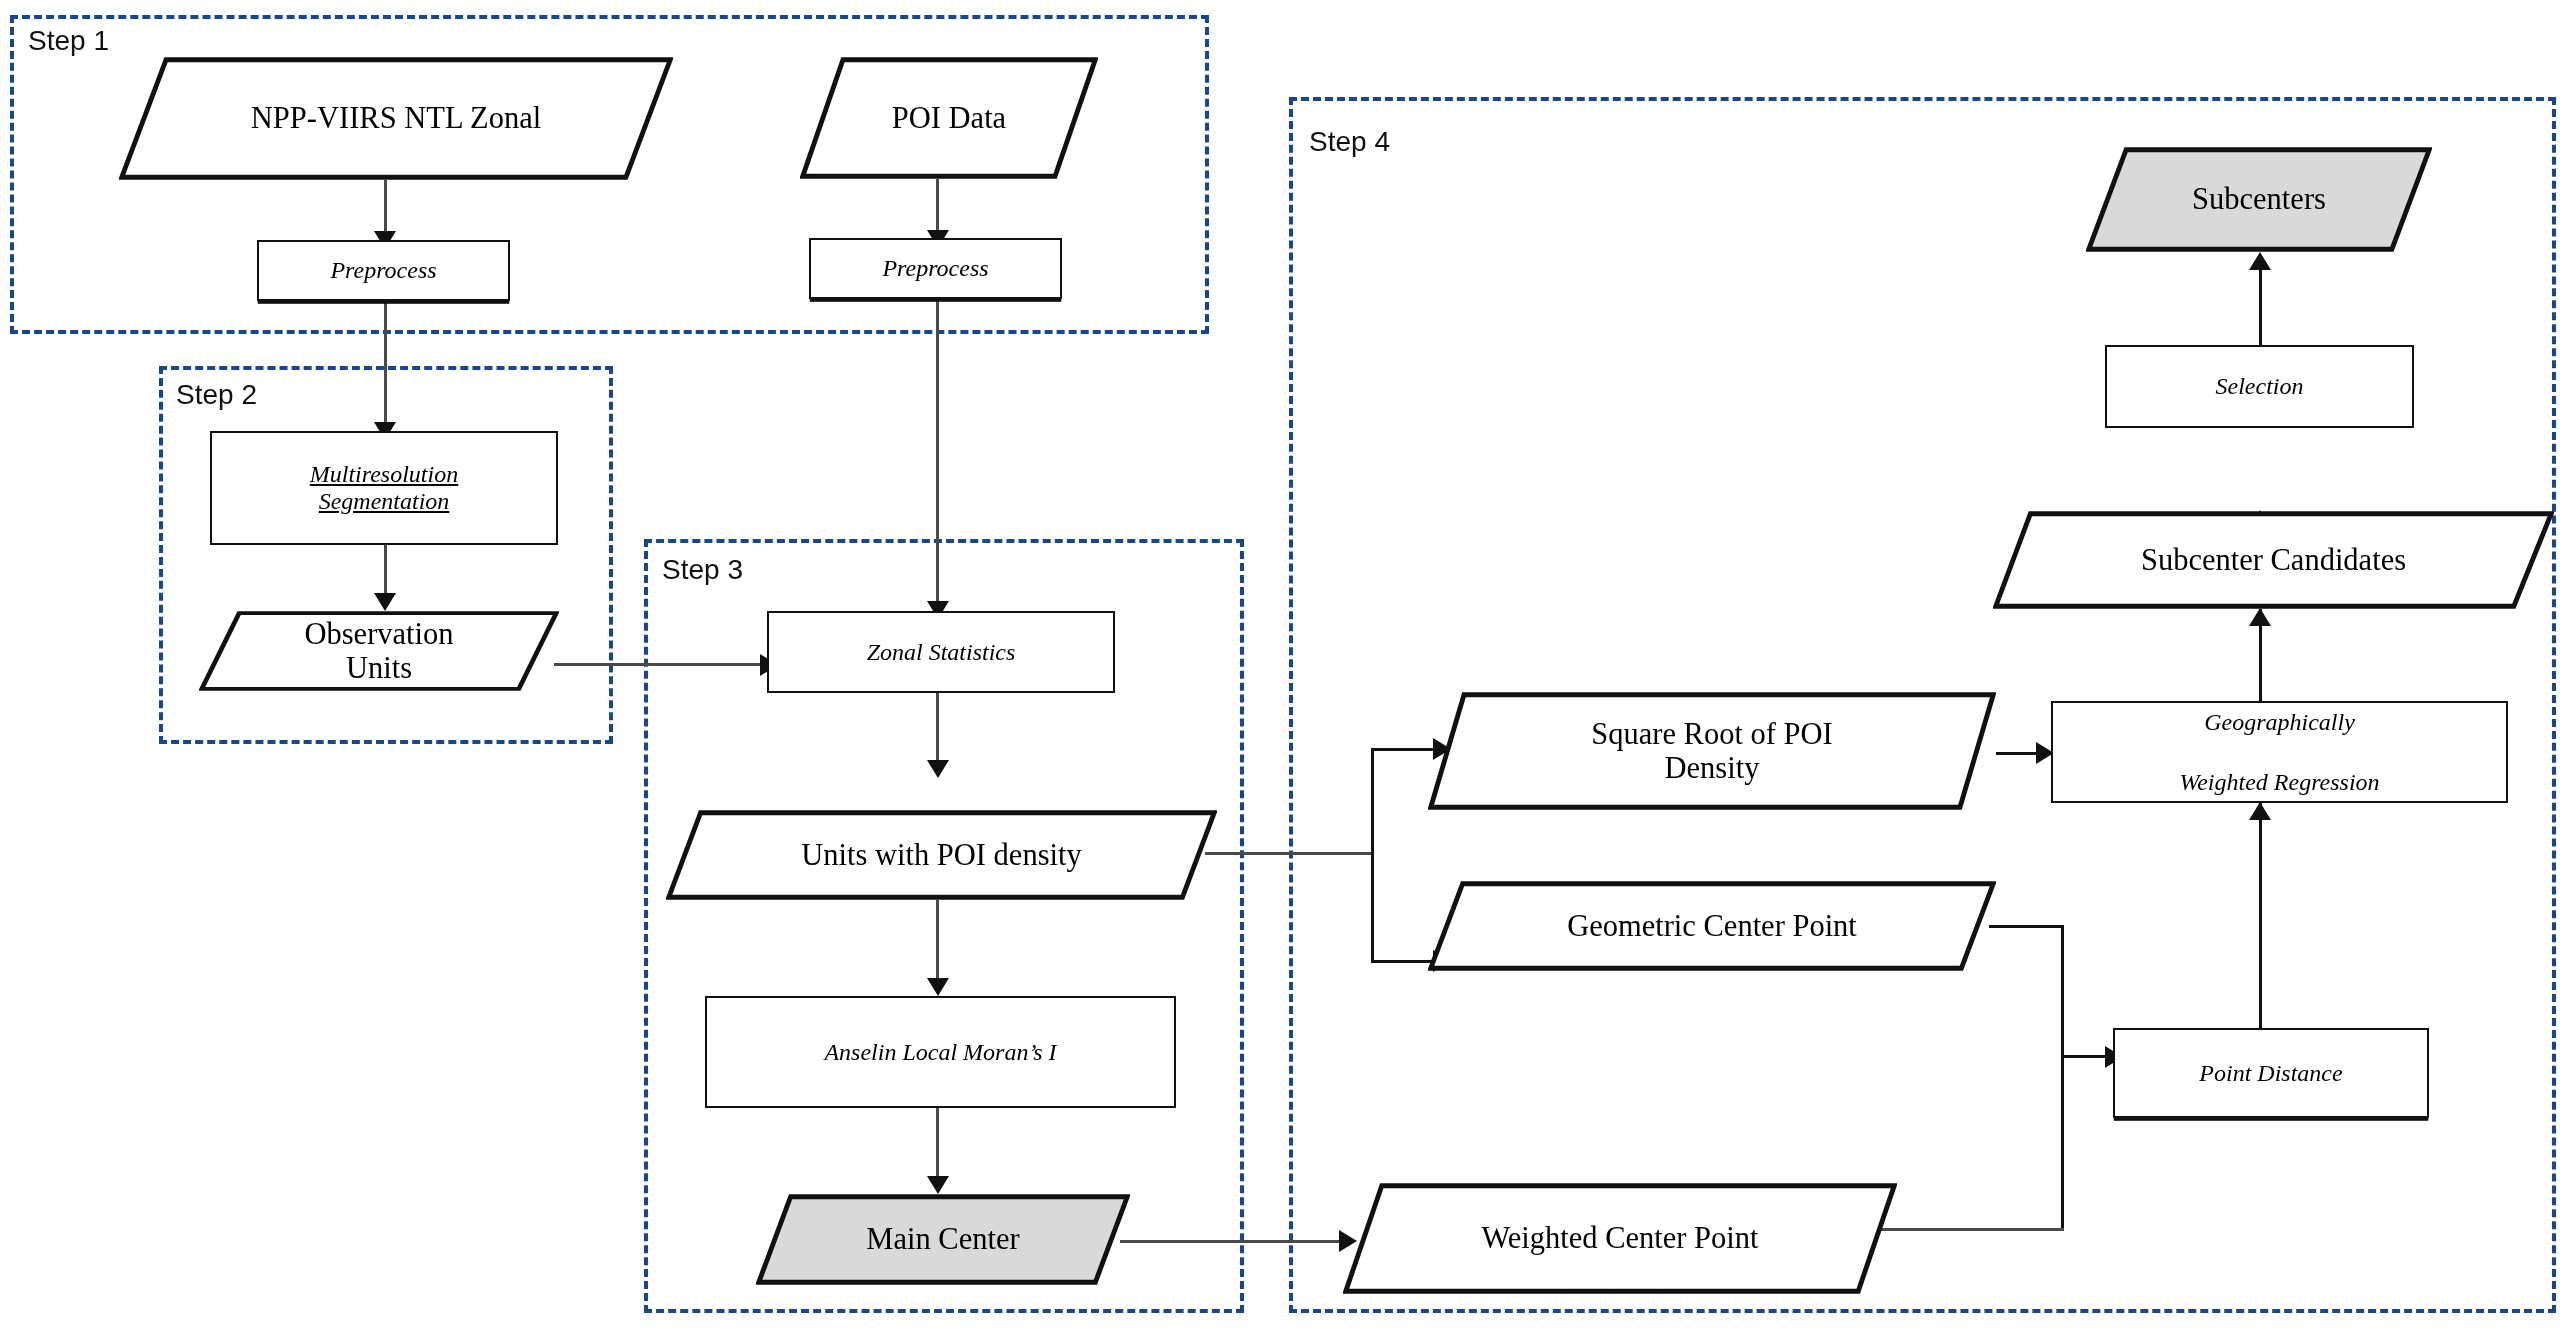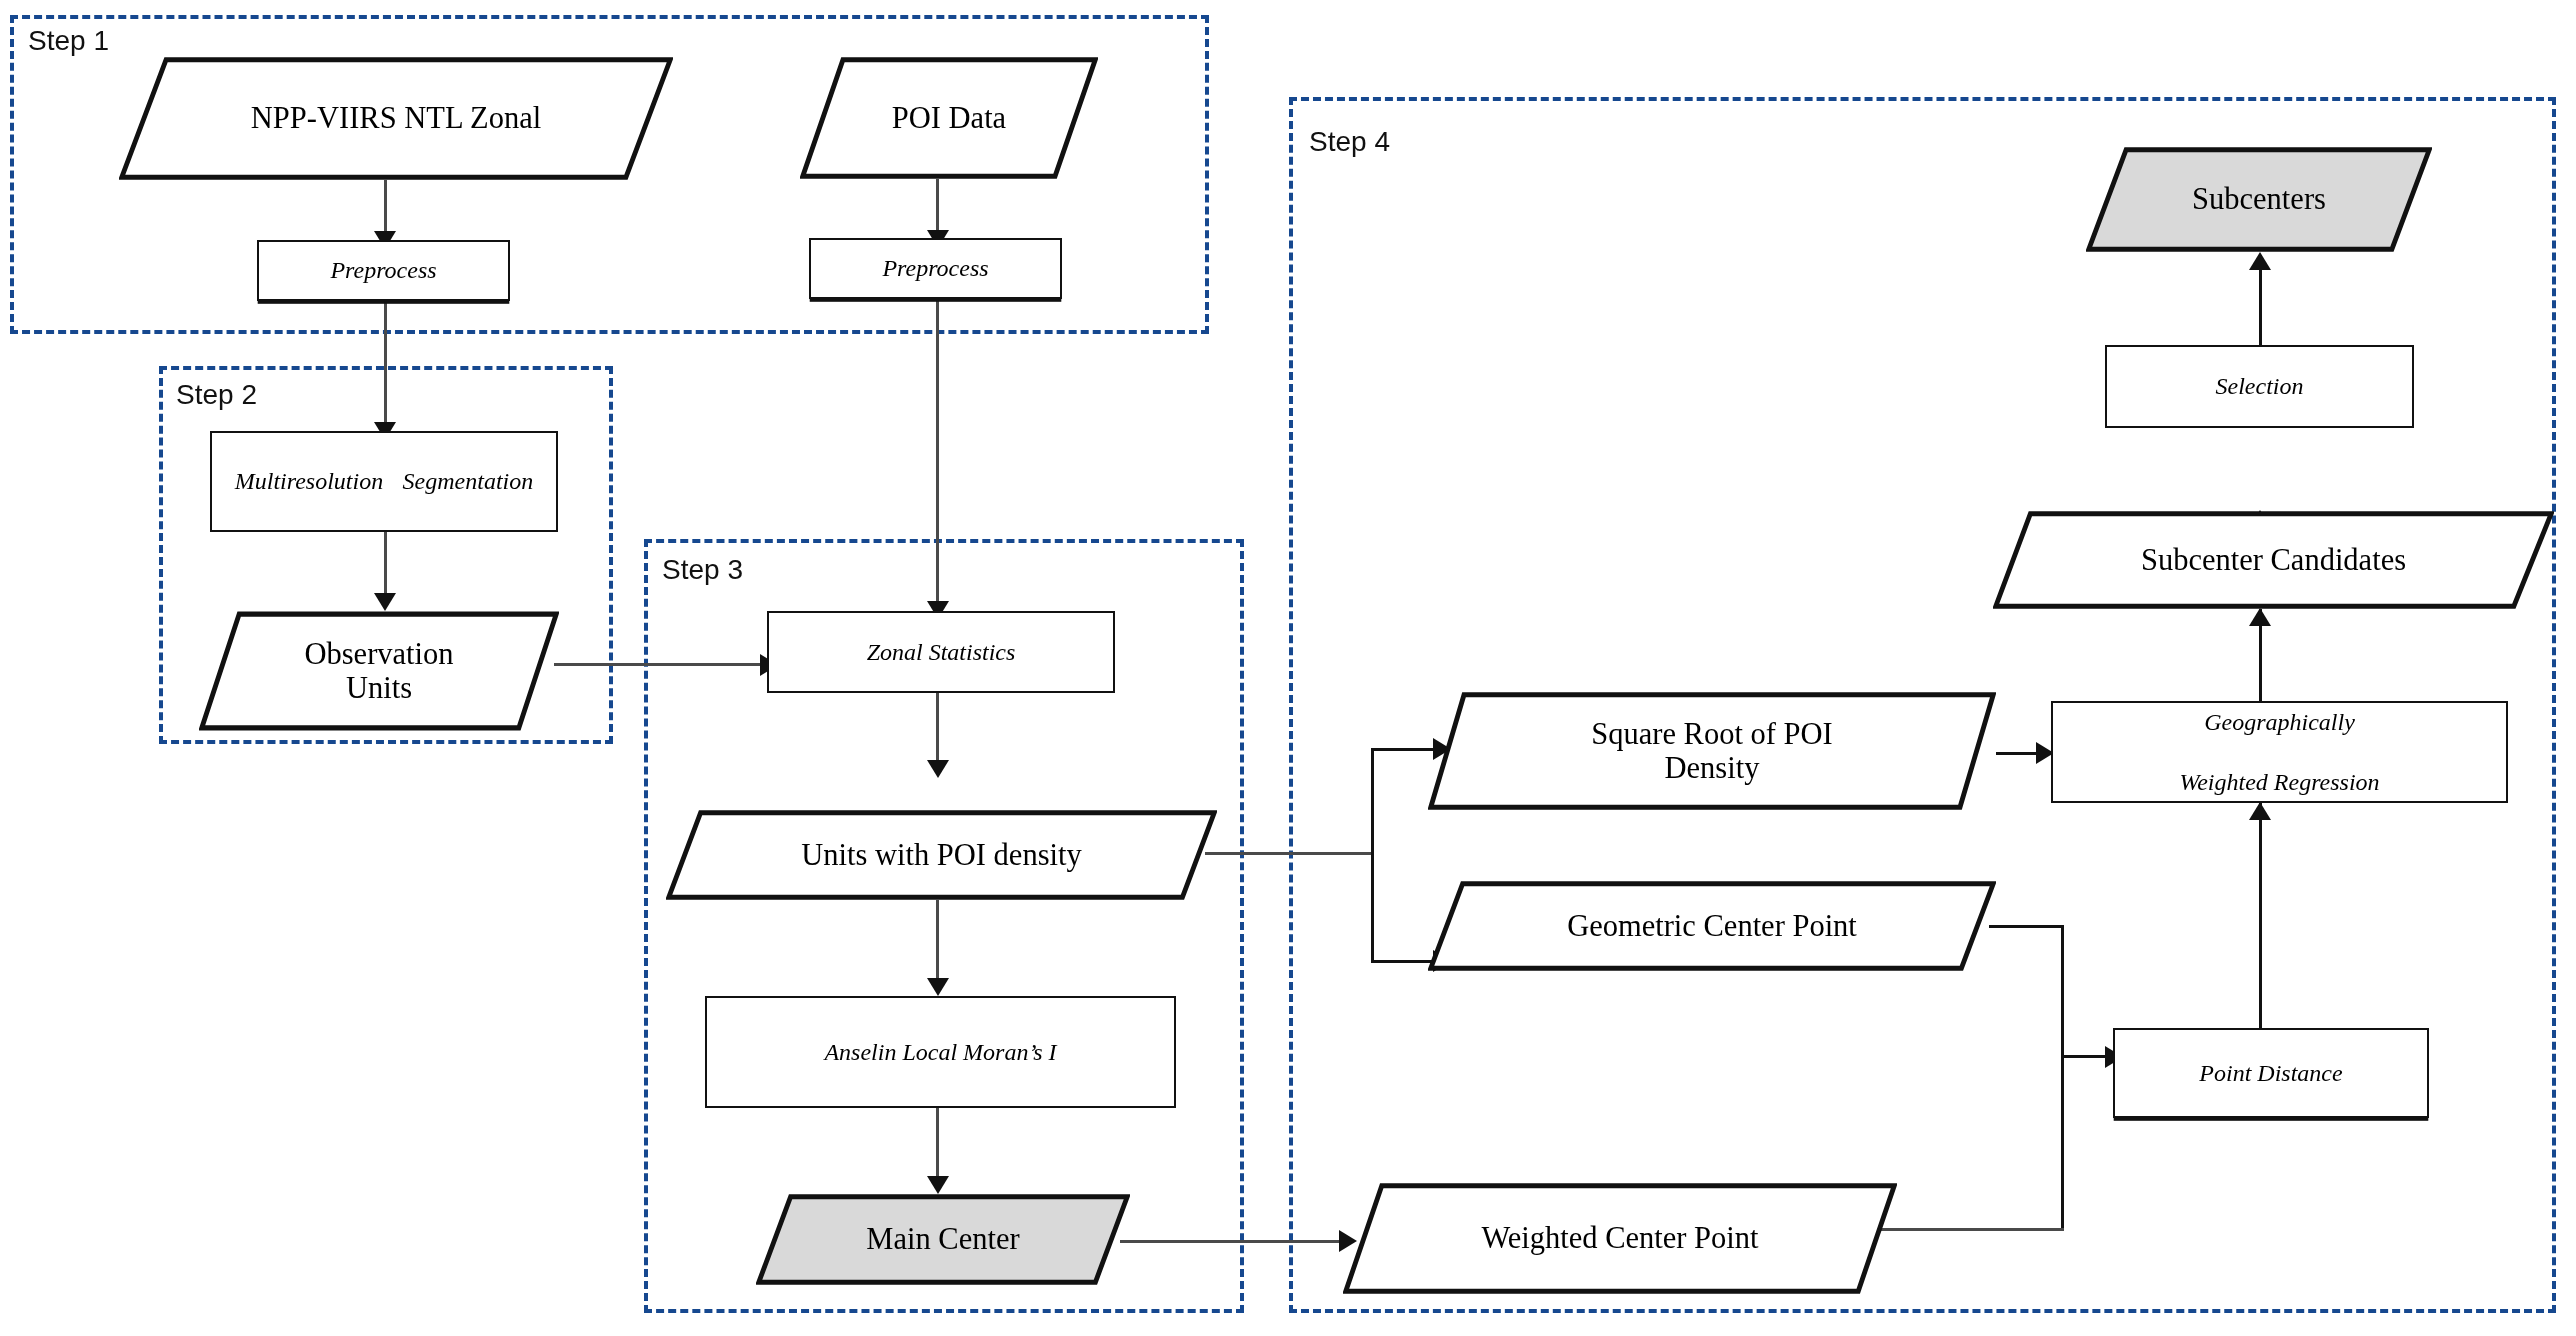--- a/index.html
+++ b/index.html
@@ -123,26 +123,26 @@
   </div>
 
   <div class="node proc proc-shadow" style="left:257px;top:240px;width:253px;height:61px;">
     <span class="lbl">Preprocess</span>
   </div>
 
   <div class="node proc proc-shadow" style="left:809px;top:238px;width:253px;height:61px;">
     <span class="lbl">Preprocess</span>
   </div>
 
-  <div class="node proc" style="left:210px;top:431px;width:348px;height:101px;flex-direction:row;">
+  <div class="node proc" style="left:210px;top:431px;width:348px;height:114px;flex-direction:column;text-decoration:underline;">
     <span class="lbl">Multiresolution</span>
     <span class="lbl">Segmentation</span>
   </div>
 
-  <div class="node para" style="left:199px;top:611px;width:360px;height:120px;">
+  <div class="node para" style="left:199px;top:611px;width:360px;height:80px;">
     <svg viewBox="0 0 520 154" preserveAspectRatio="none">
       <polygon points="58,4 516,4 462,150 4,150" fill="#ffffff" stroke="#111111" stroke-width="7"></polygon>
     </svg>
     <span class="lbl" style="display:flex;flex-direction:column;">
       <span>Observation</span>
       <span>Units</span>
     </span>
   </div>
 
   <div class="node proc" style="left:767px;top:611px;width:348px;height:82px;">

